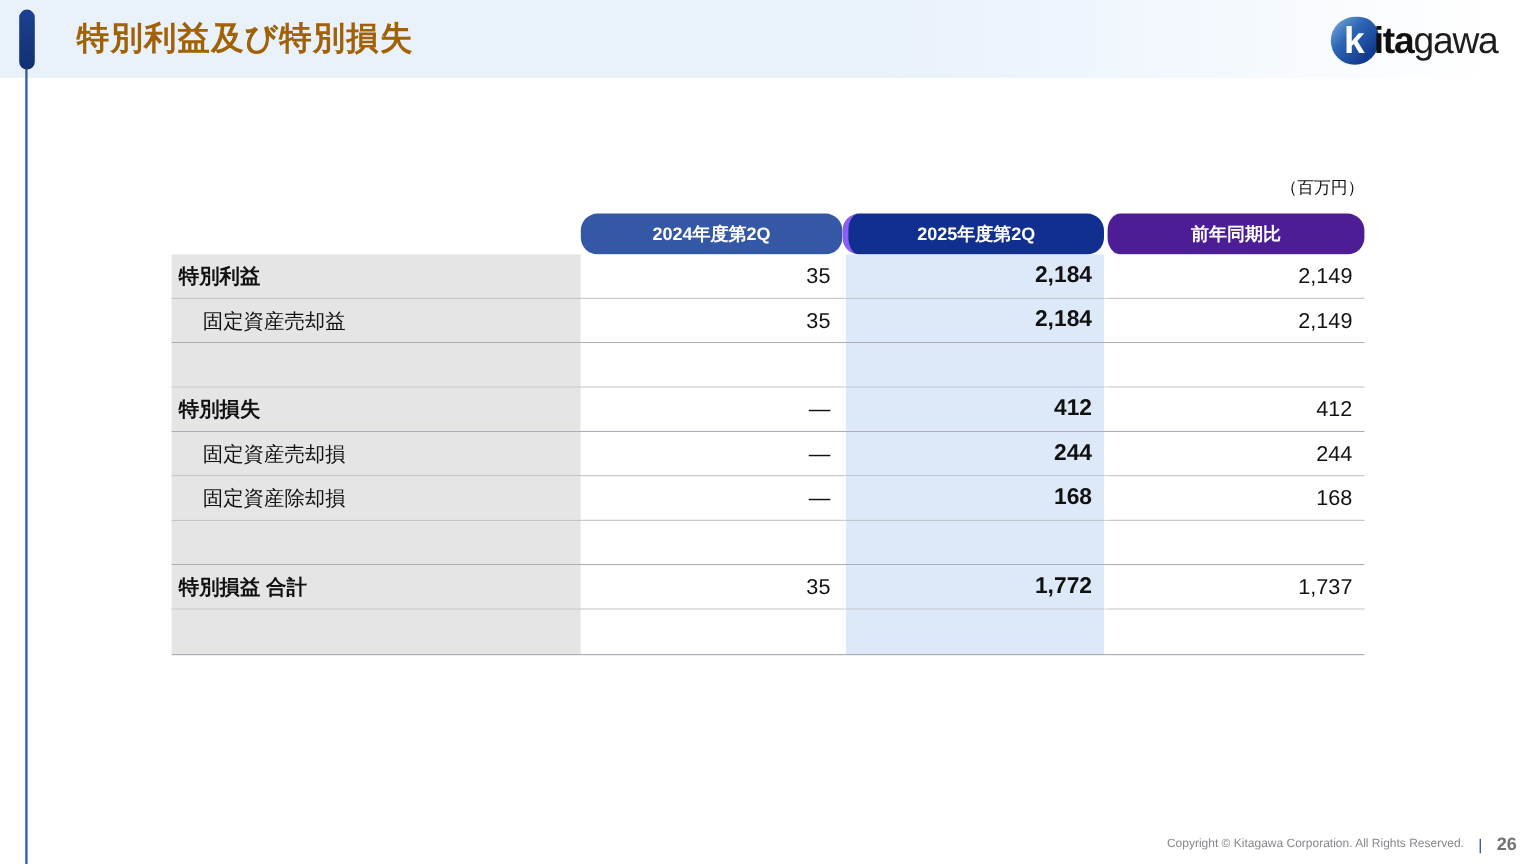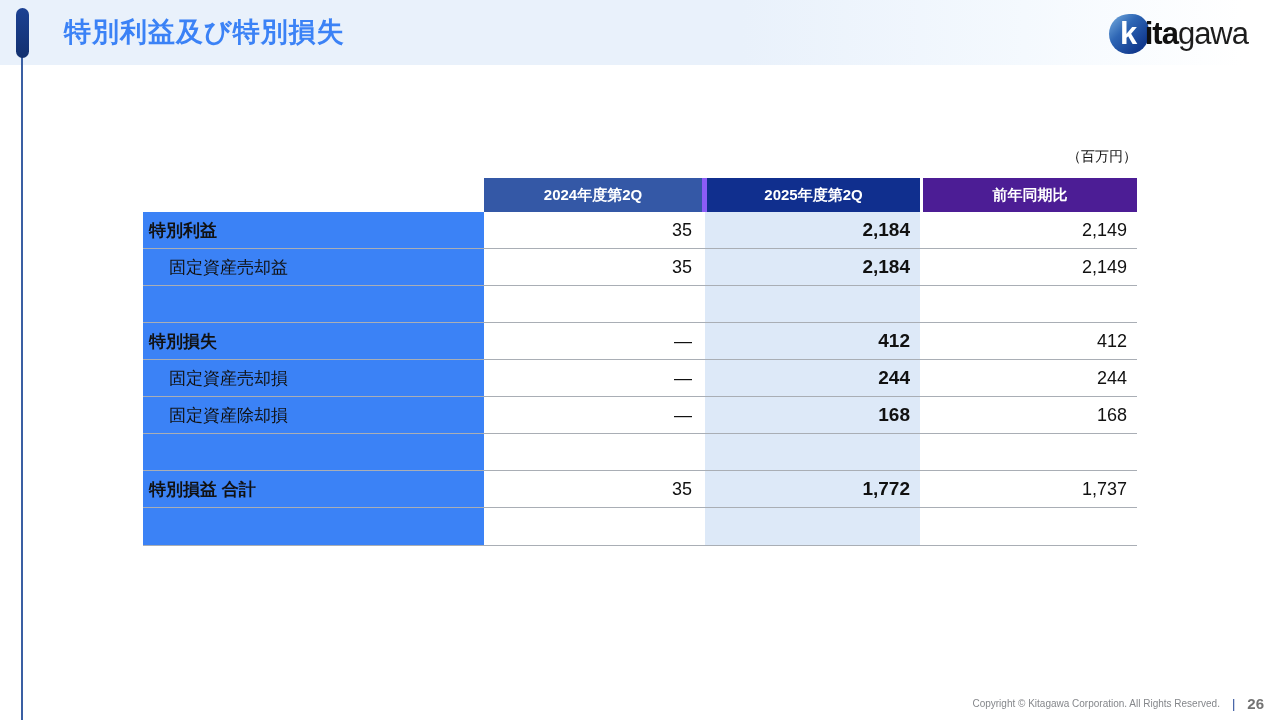--- a/index.html
+++ b/index.html
@@ -18,21 +18,21 @@
     position:absolute; left:16px; top:8px; width:13px; height:50px;
     background:linear-gradient(180deg,#1c4193,#12306f);
     border-radius:7px; z-index:3;
   }
   .v-line {
     position:absolute; left:21px; top:48px; width:2px; height:672px;
     background:#3a5fa3; z-index:2;
   }
   .page-title {
     position:absolute; left:64px; top:0; height:65px; line-height:65px;
-    font-size:27px; font-weight:700; color:#3b82f6; letter-spacing:1px;
+    font-size:27px; font-weight:700; color:#a16207; letter-spacing:1px;
   }
   
   .logo {
     position:absolute; right:32px; top:13px; height:42px;
     display:flex; align-items:center;
   }
   .logo-mark {
     width:40px; height:40px; border-radius:50% 42% 50% 50%;
     background:linear-gradient(135deg,#7db3e2 0%,#2e66b5 38%,#123a8e 80%);
     color:#fff; font-weight:800; font-size:31px;
@@ -45,31 +45,31 @@
   .unit-note {
     position:absolute; left:143px; top:148px; width:994px;
     text-align:right; font-size:14px; color:#111;
   }
   
   .fin-table { position:absolute; left:143px; top:178px; width:994px; }
   .thead { display:flex; height:34px; }
   .th-spacer { width:341px; }
   .th {
     display:flex; align-items:center; justify-content:center;
-    color:#ffffff; font-size:15px; font-weight:700;
+    color:#ffffff; font-size:15px; font-weight:700;border-radius:14px;
   }
   .th-1 { width:218px; background:#3458a6; }
   .th-2 { width:218px; background:#102f8e; border-left:5px solid #8b5cf6; }
   .th-3 { width:217px; background:#4c1d95; border-left:3px solid #ffffff; }
   .tbody { border-bottom:1px solid #a9aeb5; }
   .row { display:flex; height:37px; border-bottom:1px solid #a9aeb5; }
   .row:last-child { border-bottom:none; }
   .c { display:flex; align-items:center; }
   .c-label {
-    width:341px; background:#3b82f6; padding-left:6px;
+    width:341px; background:#e5e5e5; padding-left:6px;
     font-size:17px; color:#111;
   }
   .row.bold .c-label { font-weight:700; }
   .row.indent .c-label { padding-left:26px; }
   .c-val {
     justify-content:flex-end; padding-right:10px; font-size:18px; color:#111;
     background:#ffffff;
   }
   .c-v1 { width:218px; }
   .c-v2 {

